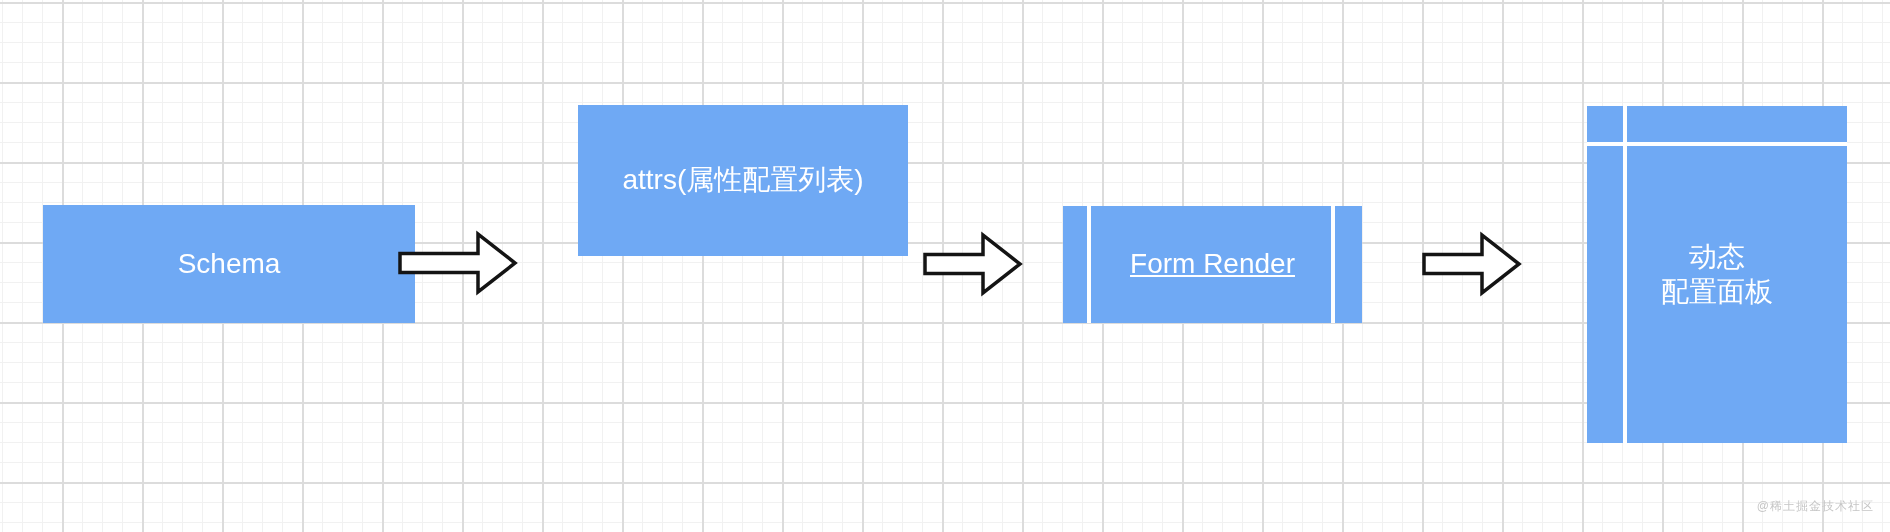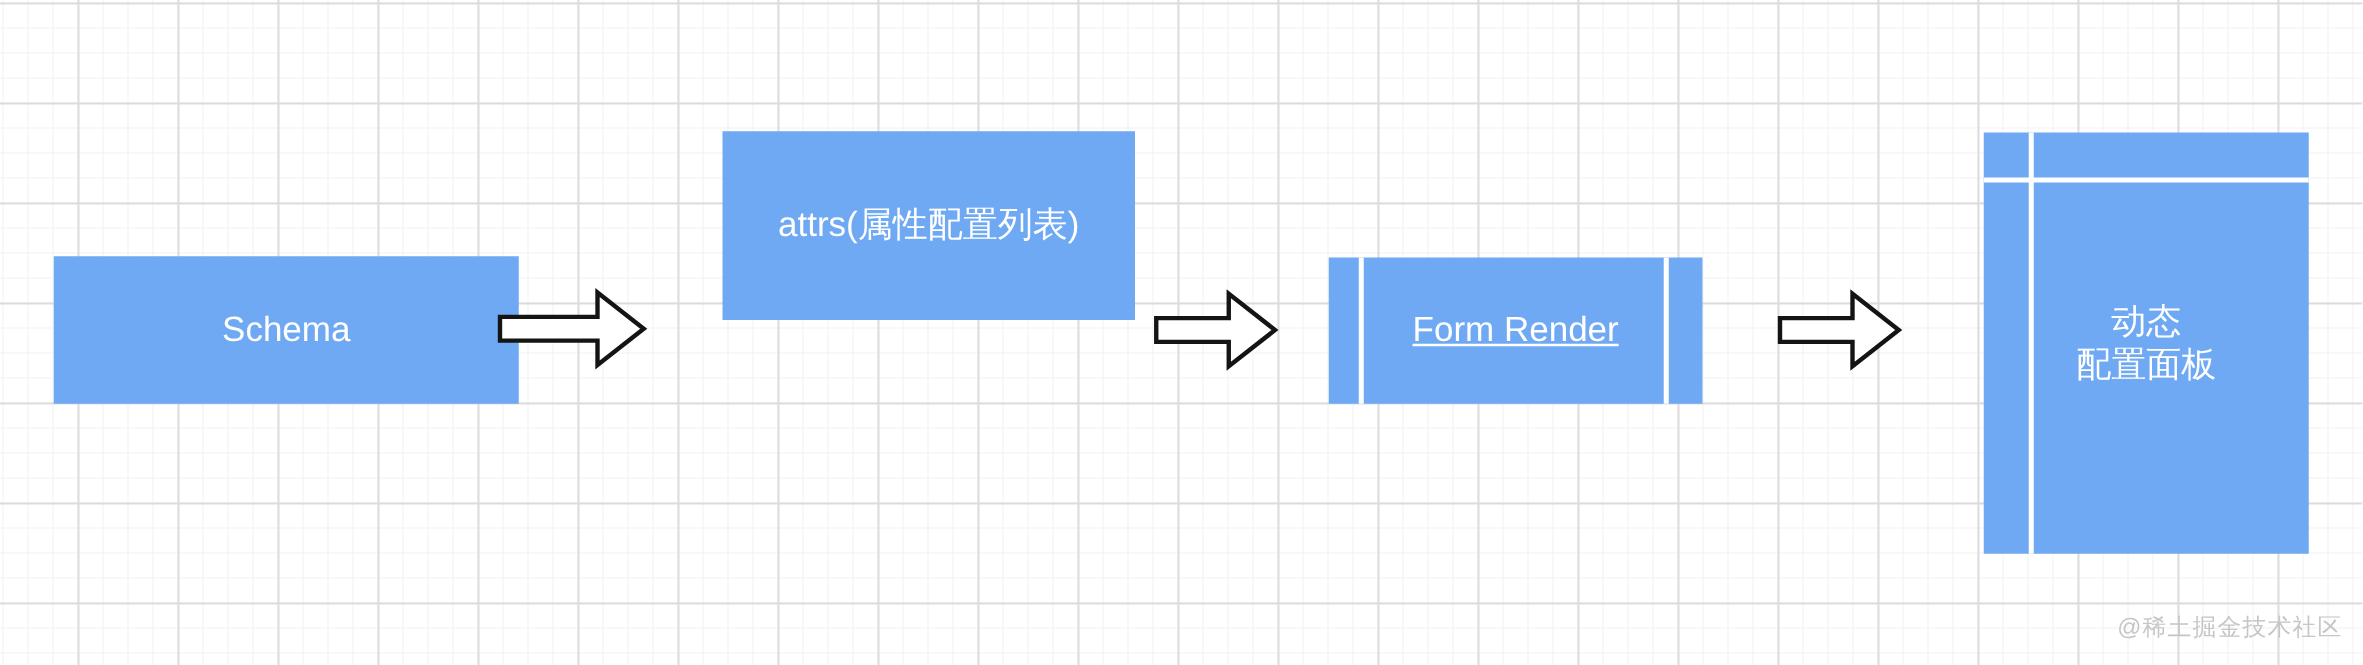--- a/index.html
+++ b/index.html
@@ -68,21 +68,21 @@
     fill: #ffffff;
     stroke: #141414;
     stroke-width: 3.5;
     stroke-linejoin: miter;
   }
 
   .watermark {
     position: absolute;
     right: 16px;
     bottom: 17px;
-    font-size: 19px;
+    font-size: 12px;
     letter-spacing: 1px;
     color: #c6c6c6;
     text-shadow: 0 0 1px #ffffff;
     user-select: none;
   }
 </style>
 </head>
 <body>
 
 <div class="canvas">

